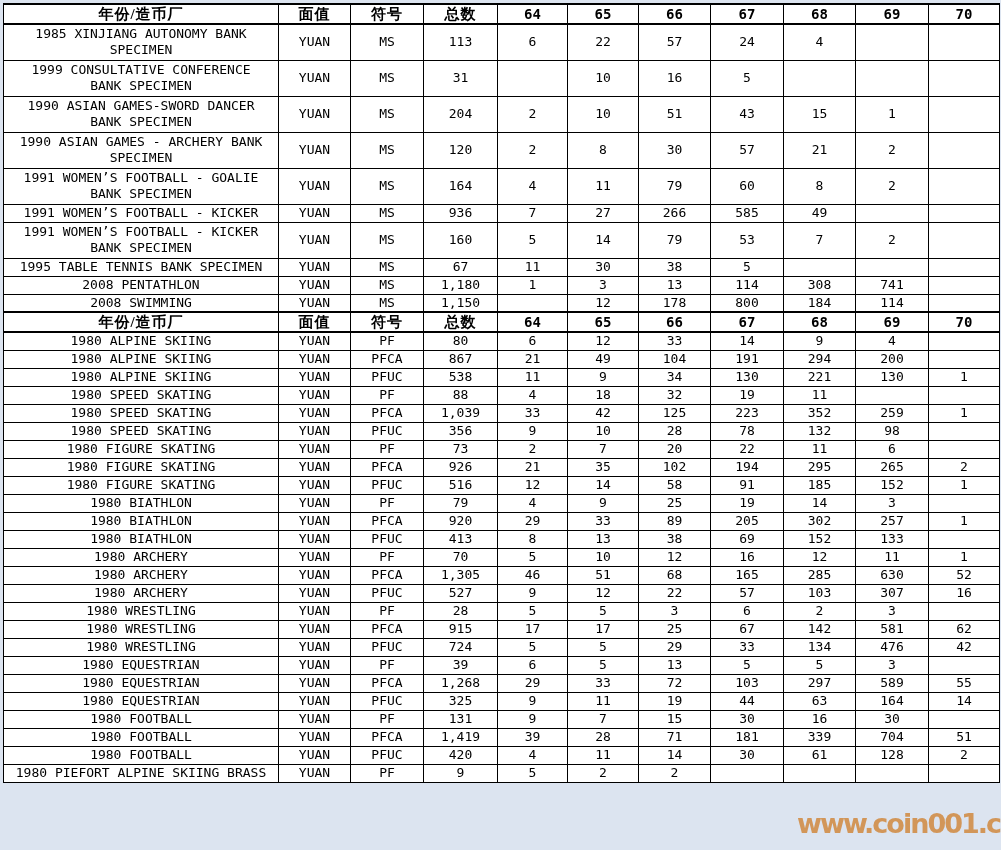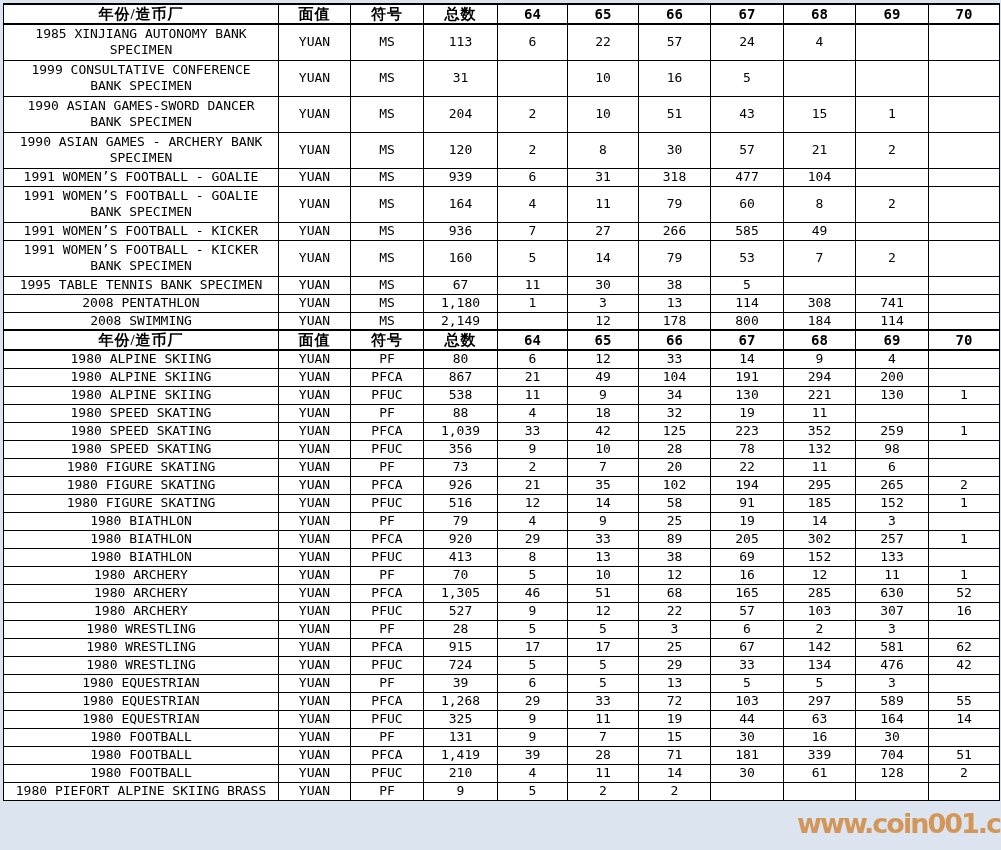--- a/index.html
+++ b/index.html
@@ -156,33 +156,20 @@
           <td>MS</td>
           <td>120</td>
           <td>2</td>
           <td>8</td>
           <td>30</td>
           <td>57</td>
           <td>21</td>
           <td>2</td>
           <td></td>
         </tr>
-        <tr>
-          <td class="year-cell">1991 WOMEN’S FOOTBALL - GOALIE</td>
-          <td>YUAN</td>
-          <td>MS</td>
-          <td>939</td>
-          <td>6</td>
-          <td>31</td>
-          <td>318</td>
-          <td>477</td>
-          <td>104</td>
-          <td></td>
-          <td></td>
-        </tr>
         <tr class="tall">
           <td class="year-cell">1991 WOMEN’S FOOTBALL - GOALIE BANK SPECIMEN</td>
           <td>YUAN</td>
           <td>MS</td>
           <td>164</td>
           <td>4</td>
           <td>11</td>
           <td>79</td>
           <td>60</td>
           <td>8</td>
@@ -238,21 +225,21 @@
           <td>13</td>
           <td>114</td>
           <td>308</td>
           <td>741</td>
           <td></td>
         </tr>
         <tr>
           <td class="year-cell">2008 SWIMMING</td>
           <td>YUAN</td>
           <td>MS</td>
-          <td>2,149</td>
+          <td>1,150</td>
           <td></td>
           <td>12</td>
           <td>178</td>
           <td>800</td>
           <td>184</td>
           <td>114</td>
           <td></td>
         </tr>
         <tr class="header-row">
           <th class="cjk">年份/造币厂</th>
@@ -563,21 +550,21 @@
           <td>71</td>
           <td>181</td>
           <td>339</td>
           <td>704</td>
           <td>51</td>
         </tr>
         <tr>
           <td class="year-cell">1980 FOOTBALL</td>
           <td>YUAN</td>
           <td>PFUC</td>
-          <td>210</td>
+          <td>420</td>
           <td>4</td>
           <td>11</td>
           <td>14</td>
           <td>30</td>
           <td>61</td>
           <td>128</td>
           <td>2</td>
         </tr>
         <tr>
           <td class="year-cell">1980 PIEFORT ALPINE SKIING BRASS</td>

